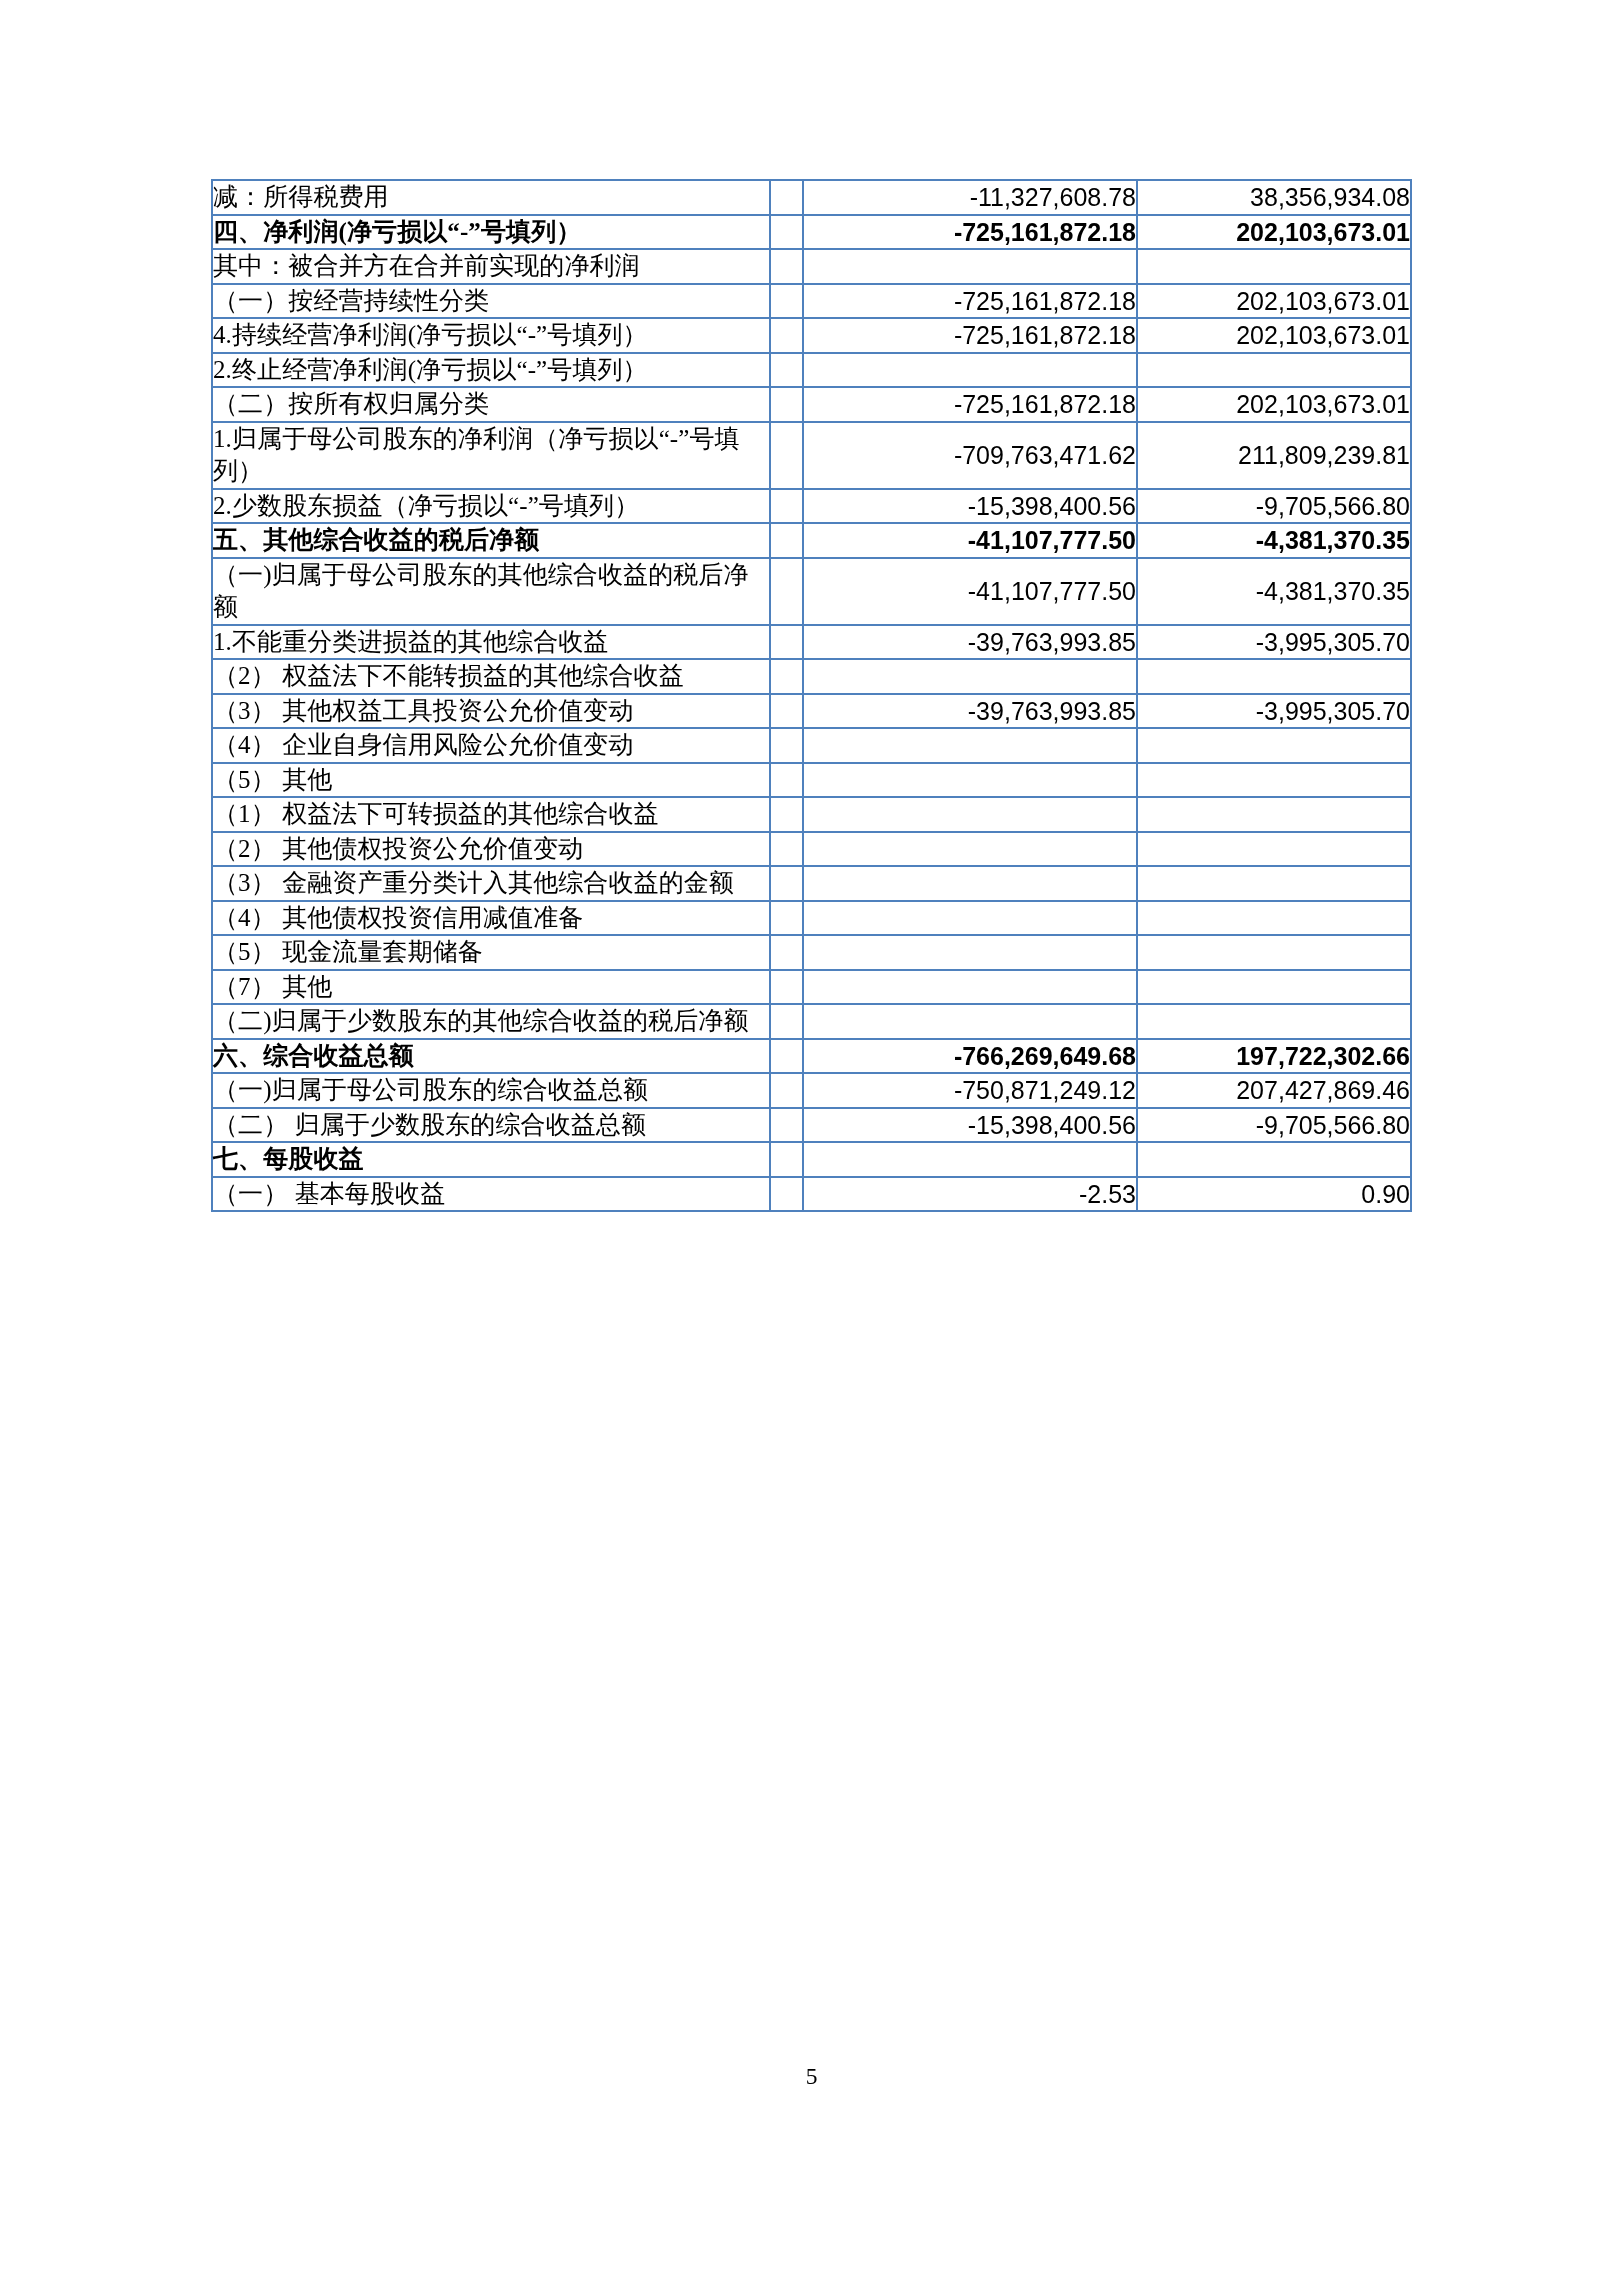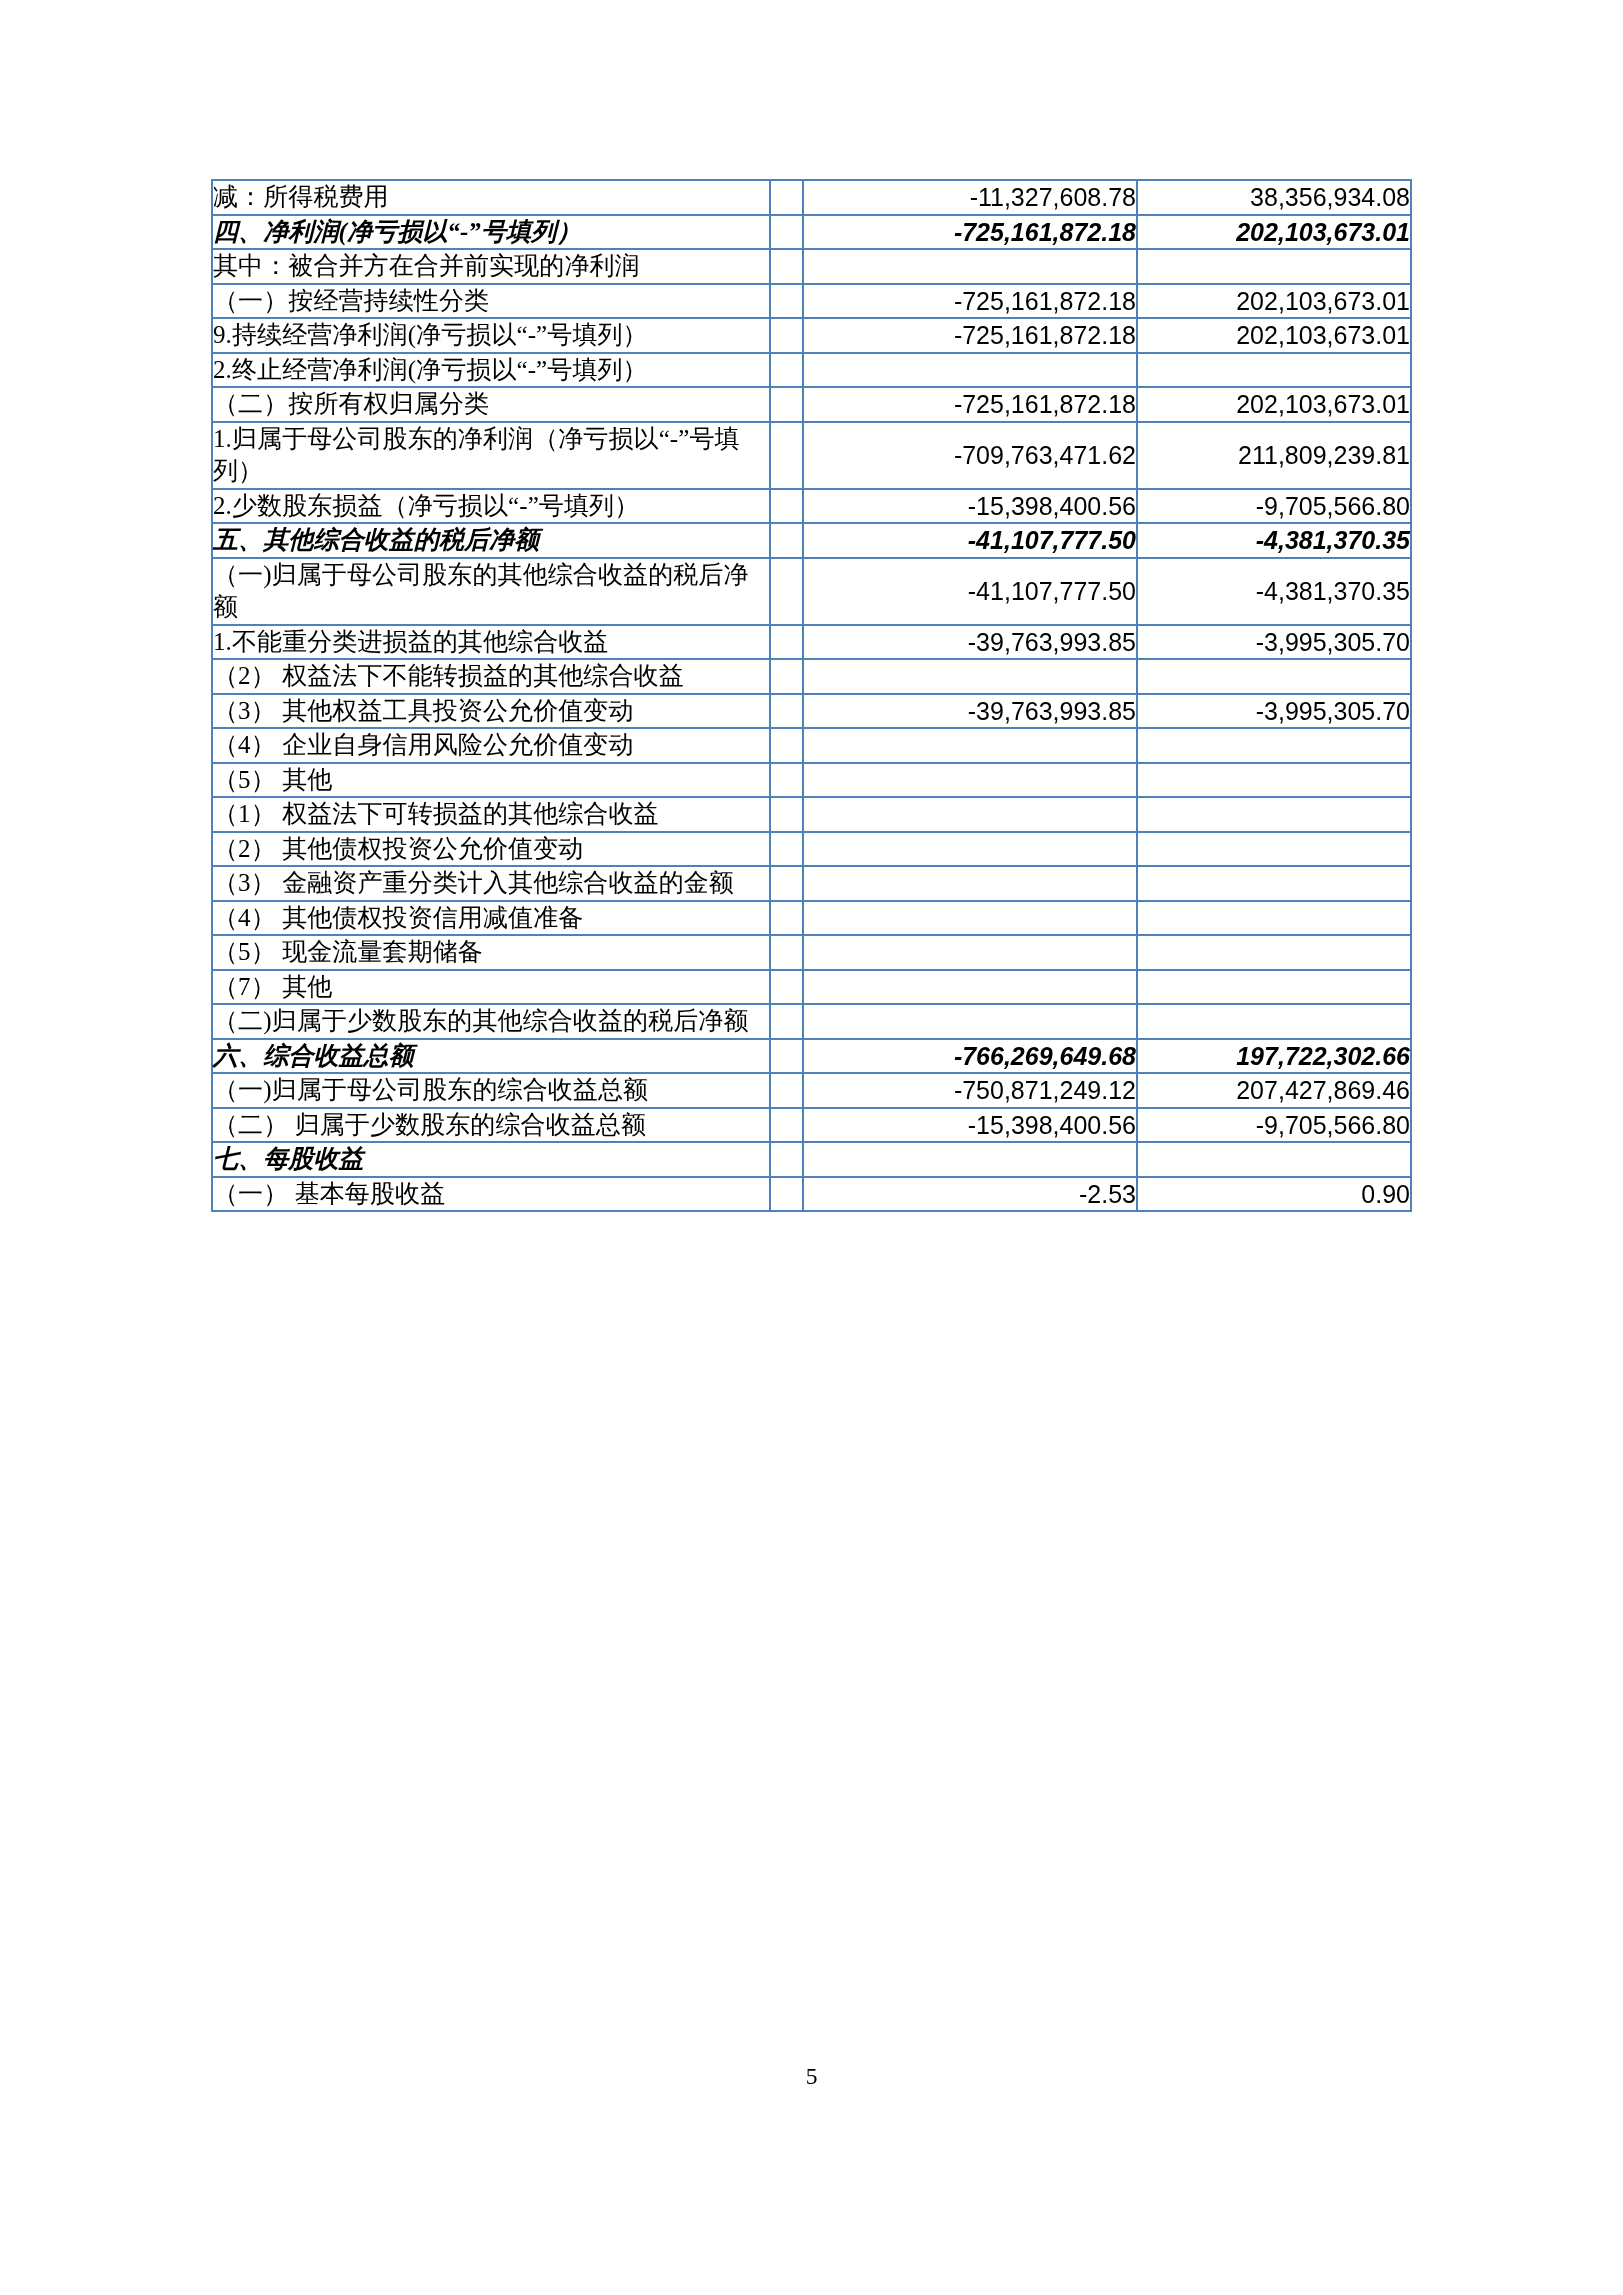--- a/index.html
+++ b/index.html
@@ -58,21 +58,20 @@
     line-height: 1.30;
     text-align: right;
     padding: 7.2px 10.5px 8.5px 5.2px;
     white-space: nowrap;
     font-family: "Liberation Sans", "DejaVu Sans", sans-serif;
   }
 
   tr.bold .cell-label,
   tr.bold .cell-num {
     font-weight: bold;
-    font-style: italic;
   }
 
   
   .page-number {
     position: absolute;
     left: 0;
     top: 2063px;
     width: 1623px;
     text-align: center;
     font-size: 23.5px;
@@ -110,21 +109,21 @@
           <td class="cell-num"></td>
           <td class="cell-num"></td>
         </tr>
         <tr>
           <td class="cell-label">（一）按经营持续性分类</td>
           <td class="cell-gap"></td>
           <td class="cell-num">-725,161,872.18</td>
           <td class="cell-num">202,103,673.01</td>
         </tr>
         <tr>
-          <td class="cell-label">9.持续经营净利润(净亏损以“-”号填列）</td>
+          <td class="cell-label">4.持续经营净利润(净亏损以“-”号填列）</td>
           <td class="cell-gap"></td>
           <td class="cell-num">-725,161,872.18</td>
           <td class="cell-num">202,103,673.01</td>
         </tr>
         <tr>
           <td class="cell-label">2.终止经营净利润(净亏损以“-”号填列）</td>
           <td class="cell-gap"></td>
           <td class="cell-num"></td>
           <td class="cell-num"></td>
         </tr>

